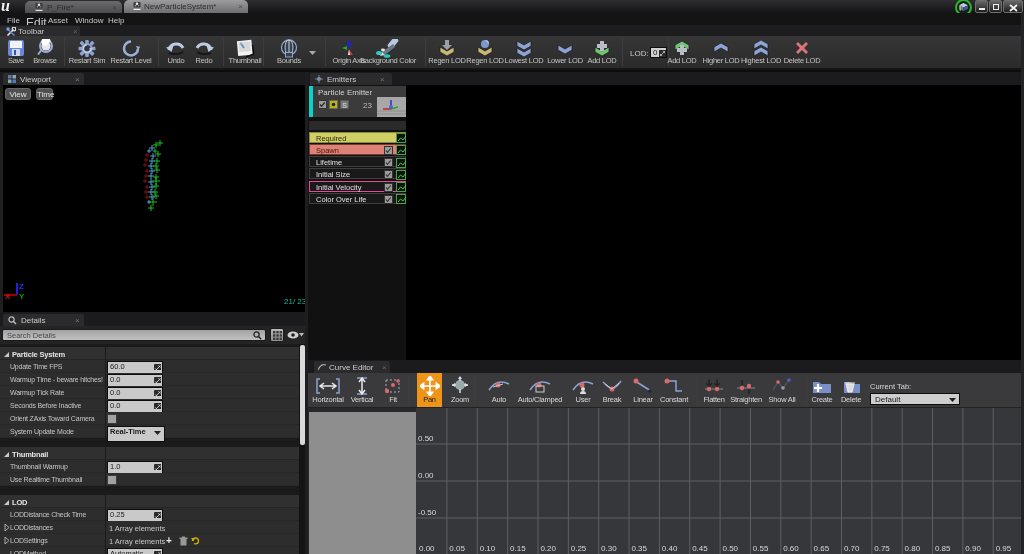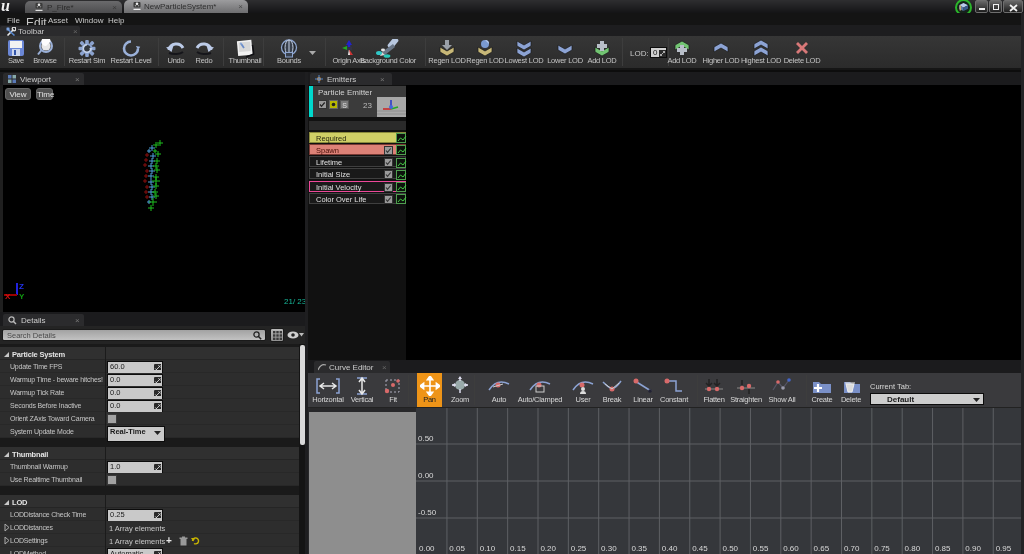--- a/index.html
+++ b/index.html
@@ -781,21 +781,21 @@
       <div class="tx" style="font-size:7.5px;color:#d8d8d8;">Create</div>
     </div>
     <div class="tbtn" style="left: 526px; width: 34px;">
       <svg class="ic" width="24" height="20">
         <path d="M5,6 h6 l2,2 h8 v9 h-16 z" fill="#7a90c8"></path>
         <path d="M7,8 l2,8 h4 l2,-8 z M6,7 h10" stroke="#eee" fill="#dcdcdc" stroke-width="1"></path>
       </svg>
       <div class="tx" style="font-size:7.5px;color:#d8d8d8;">Delete</div>
     </div>
     <div class="abs" style="left: 562px; top: 9px; font-size: 7.5px; color: rgb(216, 216, 216);">Current Tab:</div>
-    <div class="abs" style="left: 562px; top: 20px; width: 114px; height: 12px; background: rgb(205, 205, 205); border: 1px solid rgb(12, 12, 12); color: rgb(26, 26, 26); font-size: 8px; padding: 1px 16px; font-weight: bold;">Default<svg style="position:absolute;right:3px;top:4px;" width="7" height="5">
+    <div class="abs" style="left: 562px; top: 20px; width: 90px; height: 12px; background: rgb(205, 205, 205); border: 1px solid rgb(12, 12, 12); color: rgb(26, 26, 26); font-size: 8px; padding: 1px 4px;">Default<svg style="position:absolute;right:3px;top:4px;" width="7" height="5">
         <polygon points="0,0 7,0 3.5,4" fill="#222"></polygon>
       </svg></div>
   </div>
 
 <div class="abs" style="left:308px;top:408px;width:716px;height:146px;background:#28282a;">
   <div class="abs" style="left:1px;top:4px;width:107px;height:142px;background:#8e8e8e;"></div>
   <svg class="abs" style="left:108px;top:0;" width="608" height="146" id="graph">
       <rect width="608" height="146" fill="#35373b"></rect>
       <line x1="30.950000000000003" y1="0" x2="30.950000000000003" y2="146" stroke="#5e6064" stroke-width="1"></line>
       <line x1="61.300000000000004" y1="0" x2="61.300000000000004" y2="146" stroke="#5e6064" stroke-width="1"></line>

